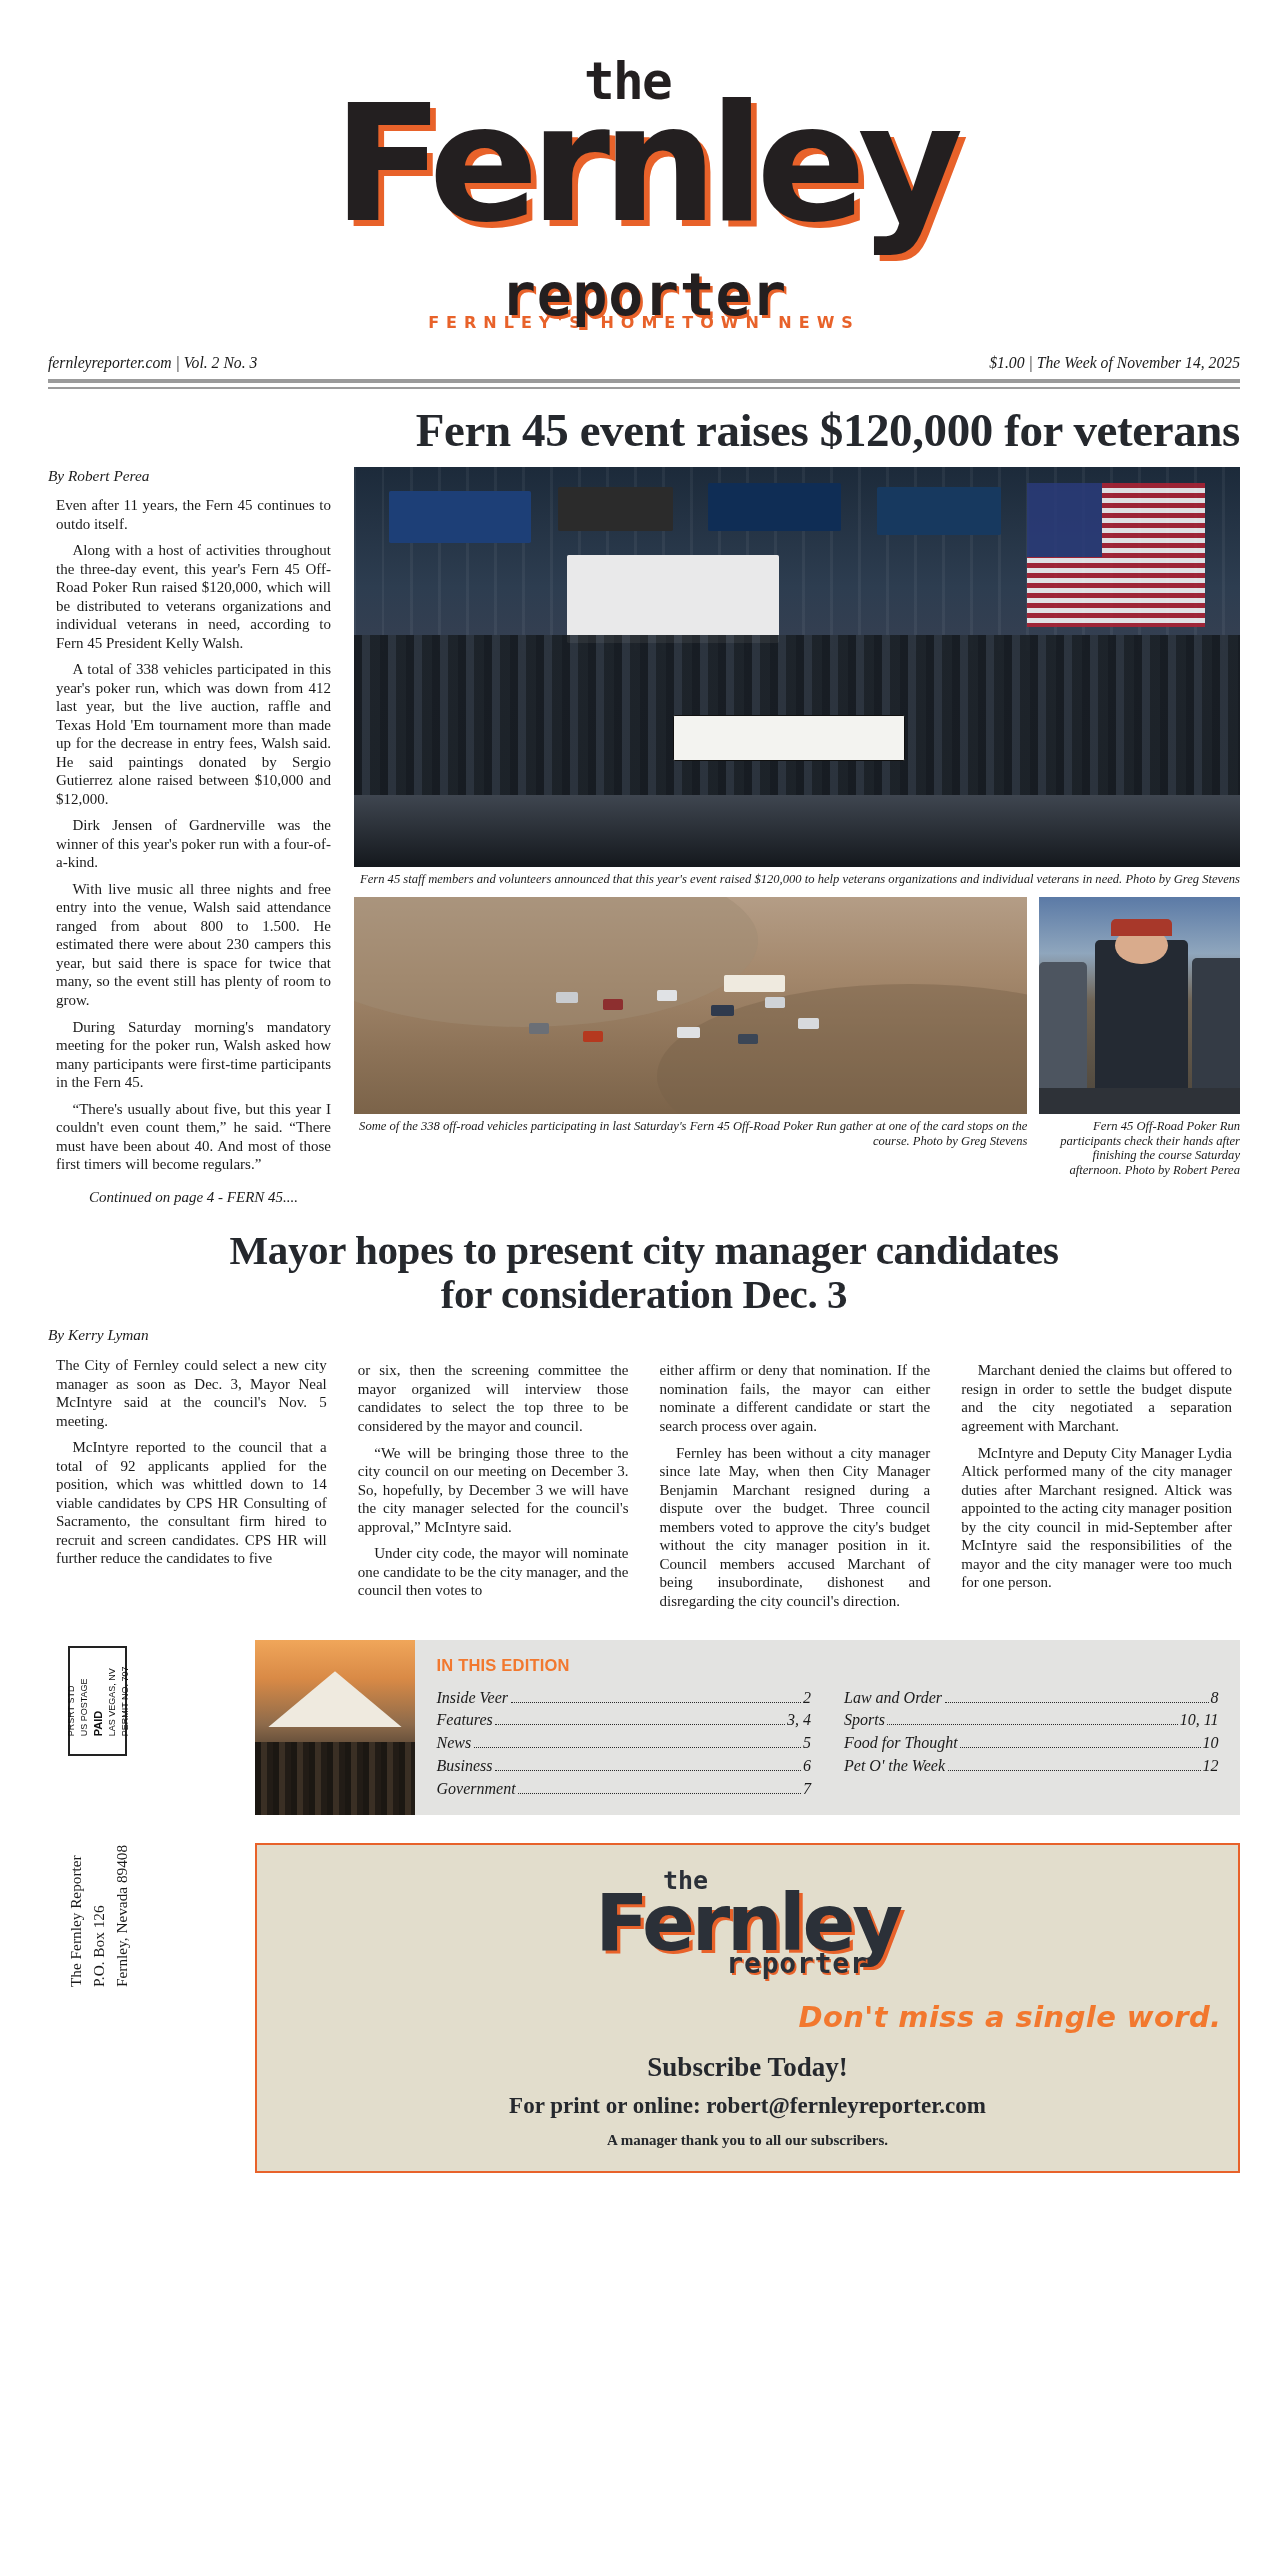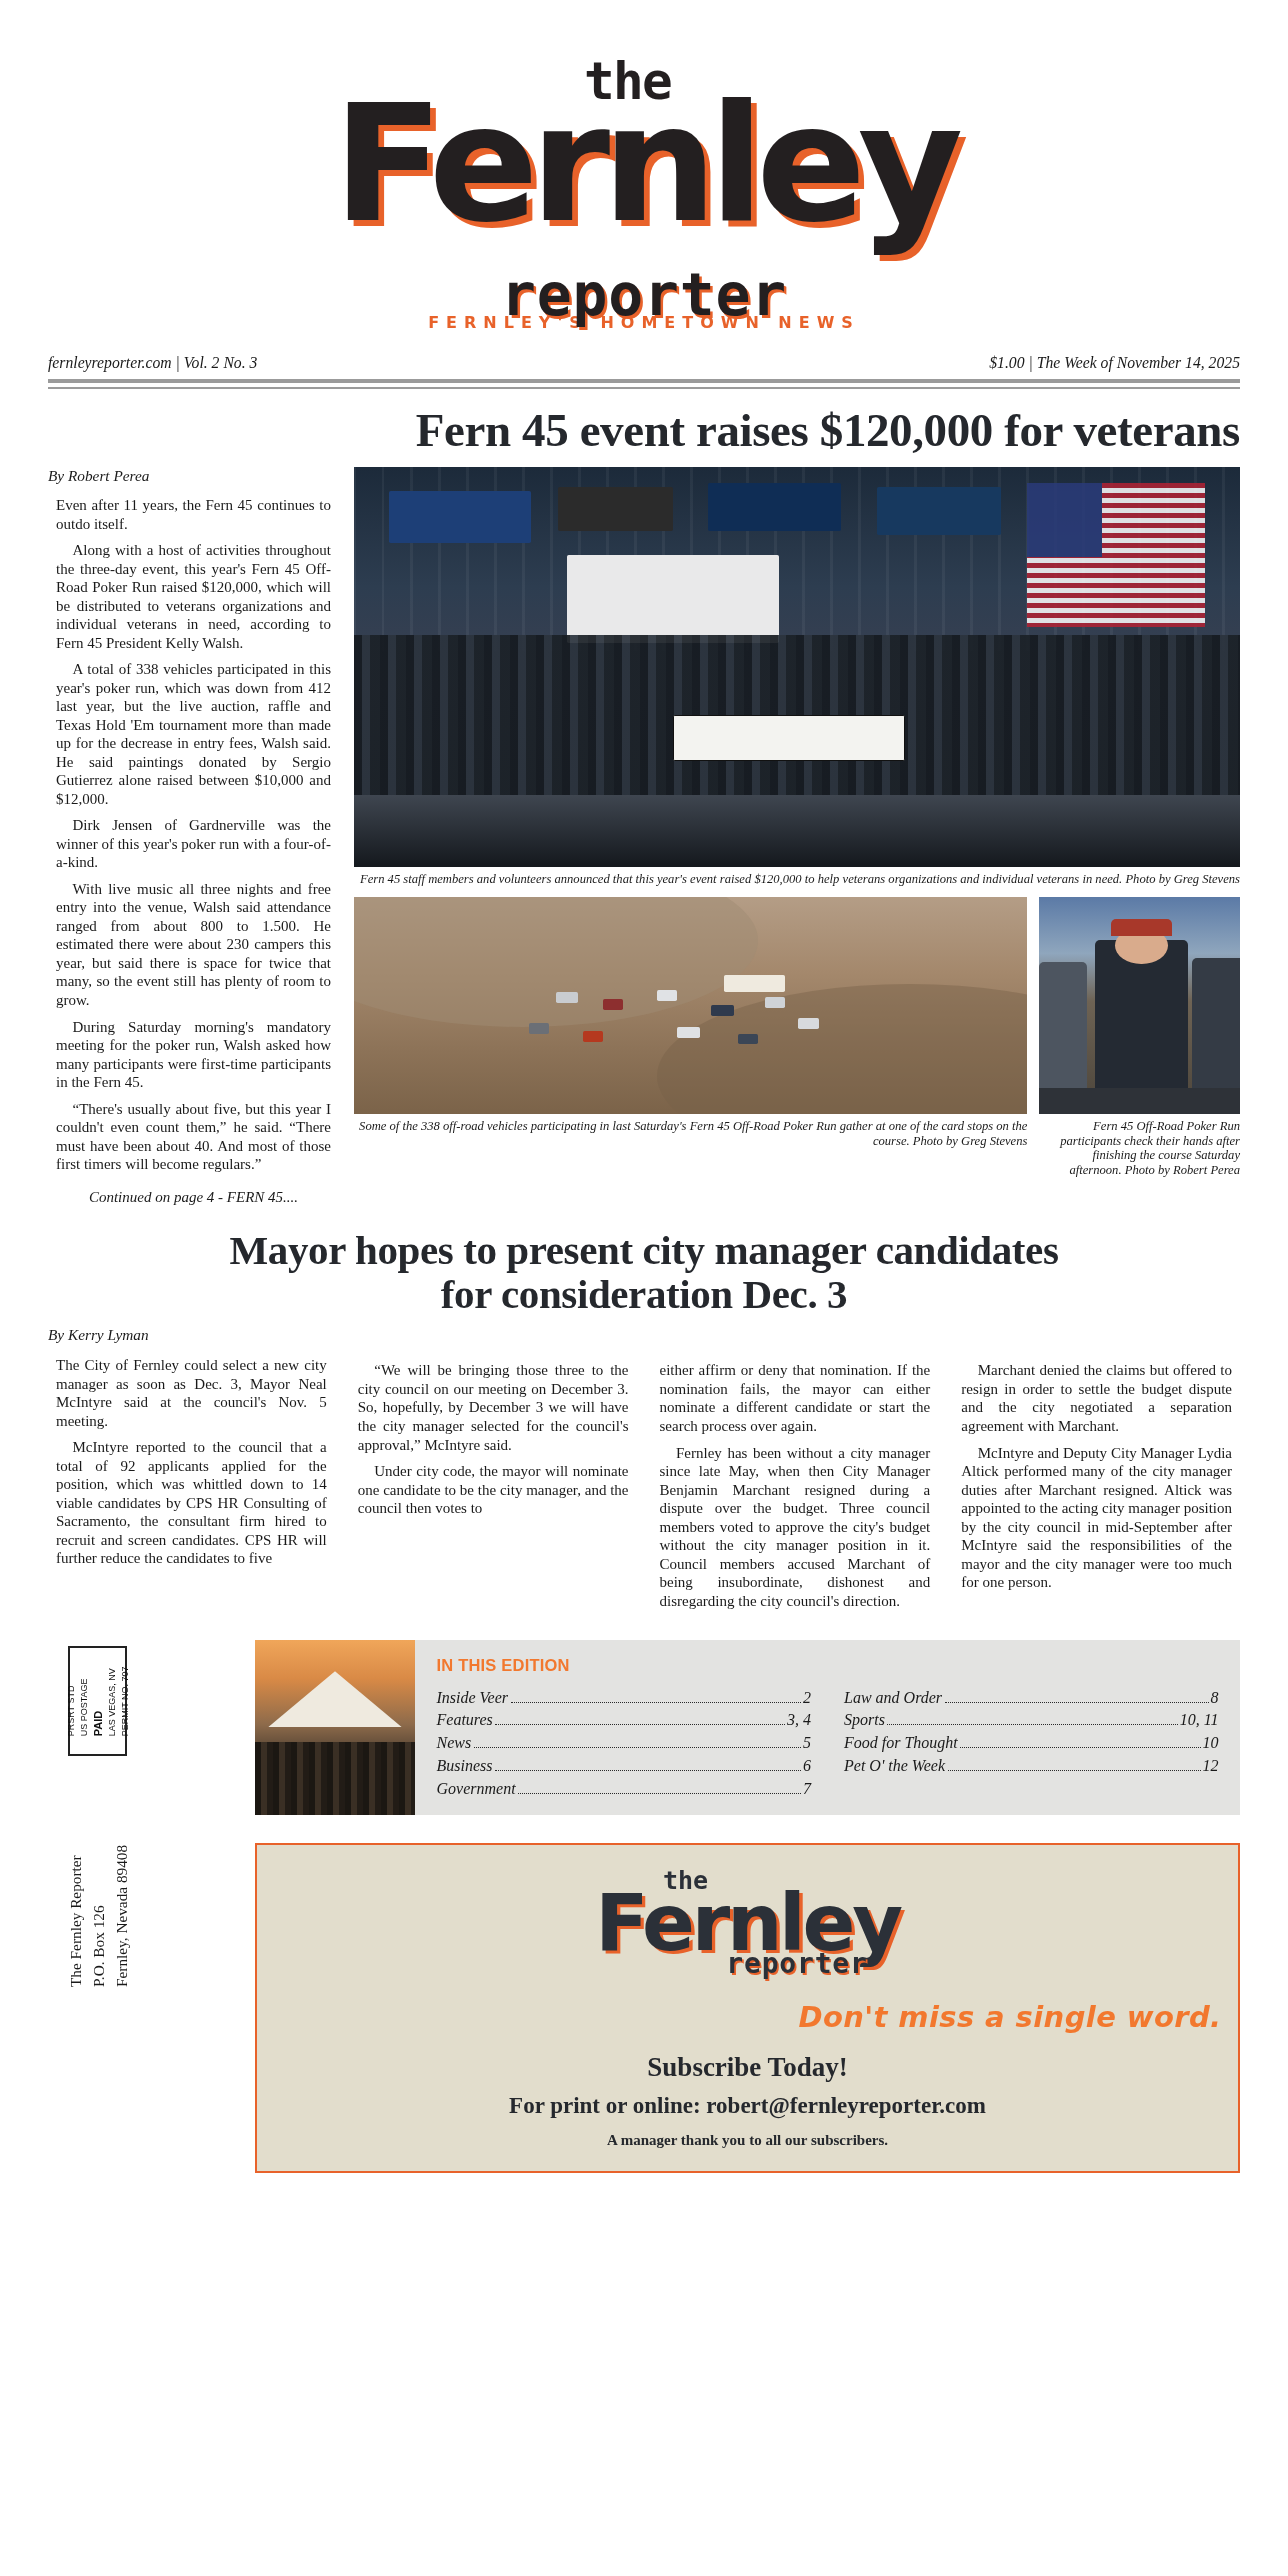--- a/index.html
+++ b/index.html
@@ -203,20 +203,21 @@
       <div class="s2-col">
         <div class="byline">By Kerry Lyman</div>
         <div class="bodytext">
           <p class="first">The City of Fernley could select a new city manager as soon as Dec. 3, Mayor Neal McIntyre said at the council's Nov. 5 meeting.</p>
           <p>McIntyre reported to the council that a total of 92 applicants applied for the position, which was whittled down to 14 viable candidates by CPS HR Consulting of Sacramento, the consultant firm hired to recruit and screen candidates. CPS HR will further reduce the candidates to five</p>
         </div>
       </div>
       <div class="s2-col">
         <div style="height:27px"></div>
         <div class="bodytext">
+          <p class="first">or six, then the screening committee the mayor organized will interview those candidates to select the top three to be considered by the mayor and council.</p>
           <p>“We will be bringing those three to the city council on our meeting on December 3. So, hopefully, by December 3 we will have the city manager selected for the council's approval,” McIntyre said.</p>
           <p>Under city code, the mayor will nominate one candidate to be the city manager, and the council then votes to</p>
         </div>
       </div>
       <div class="s2-col">
         <div style="height:27px"></div>
         <div class="bodytext">
           <p class="first">either affirm or deny that nomination. If the nomination fails, the mayor can either nominate a different candidate or start the search process over again.</p>
           <p>Fernley has been without a city manager since late May, when then City Manager Benjamin Marchant resigned during a dispute over the budget. Three council members voted to approve the city's budget without the city manager position in it. Council members accused Marchant of being insubordinate, dishonest and disregarding the city council's direction.</p>
         </div>

